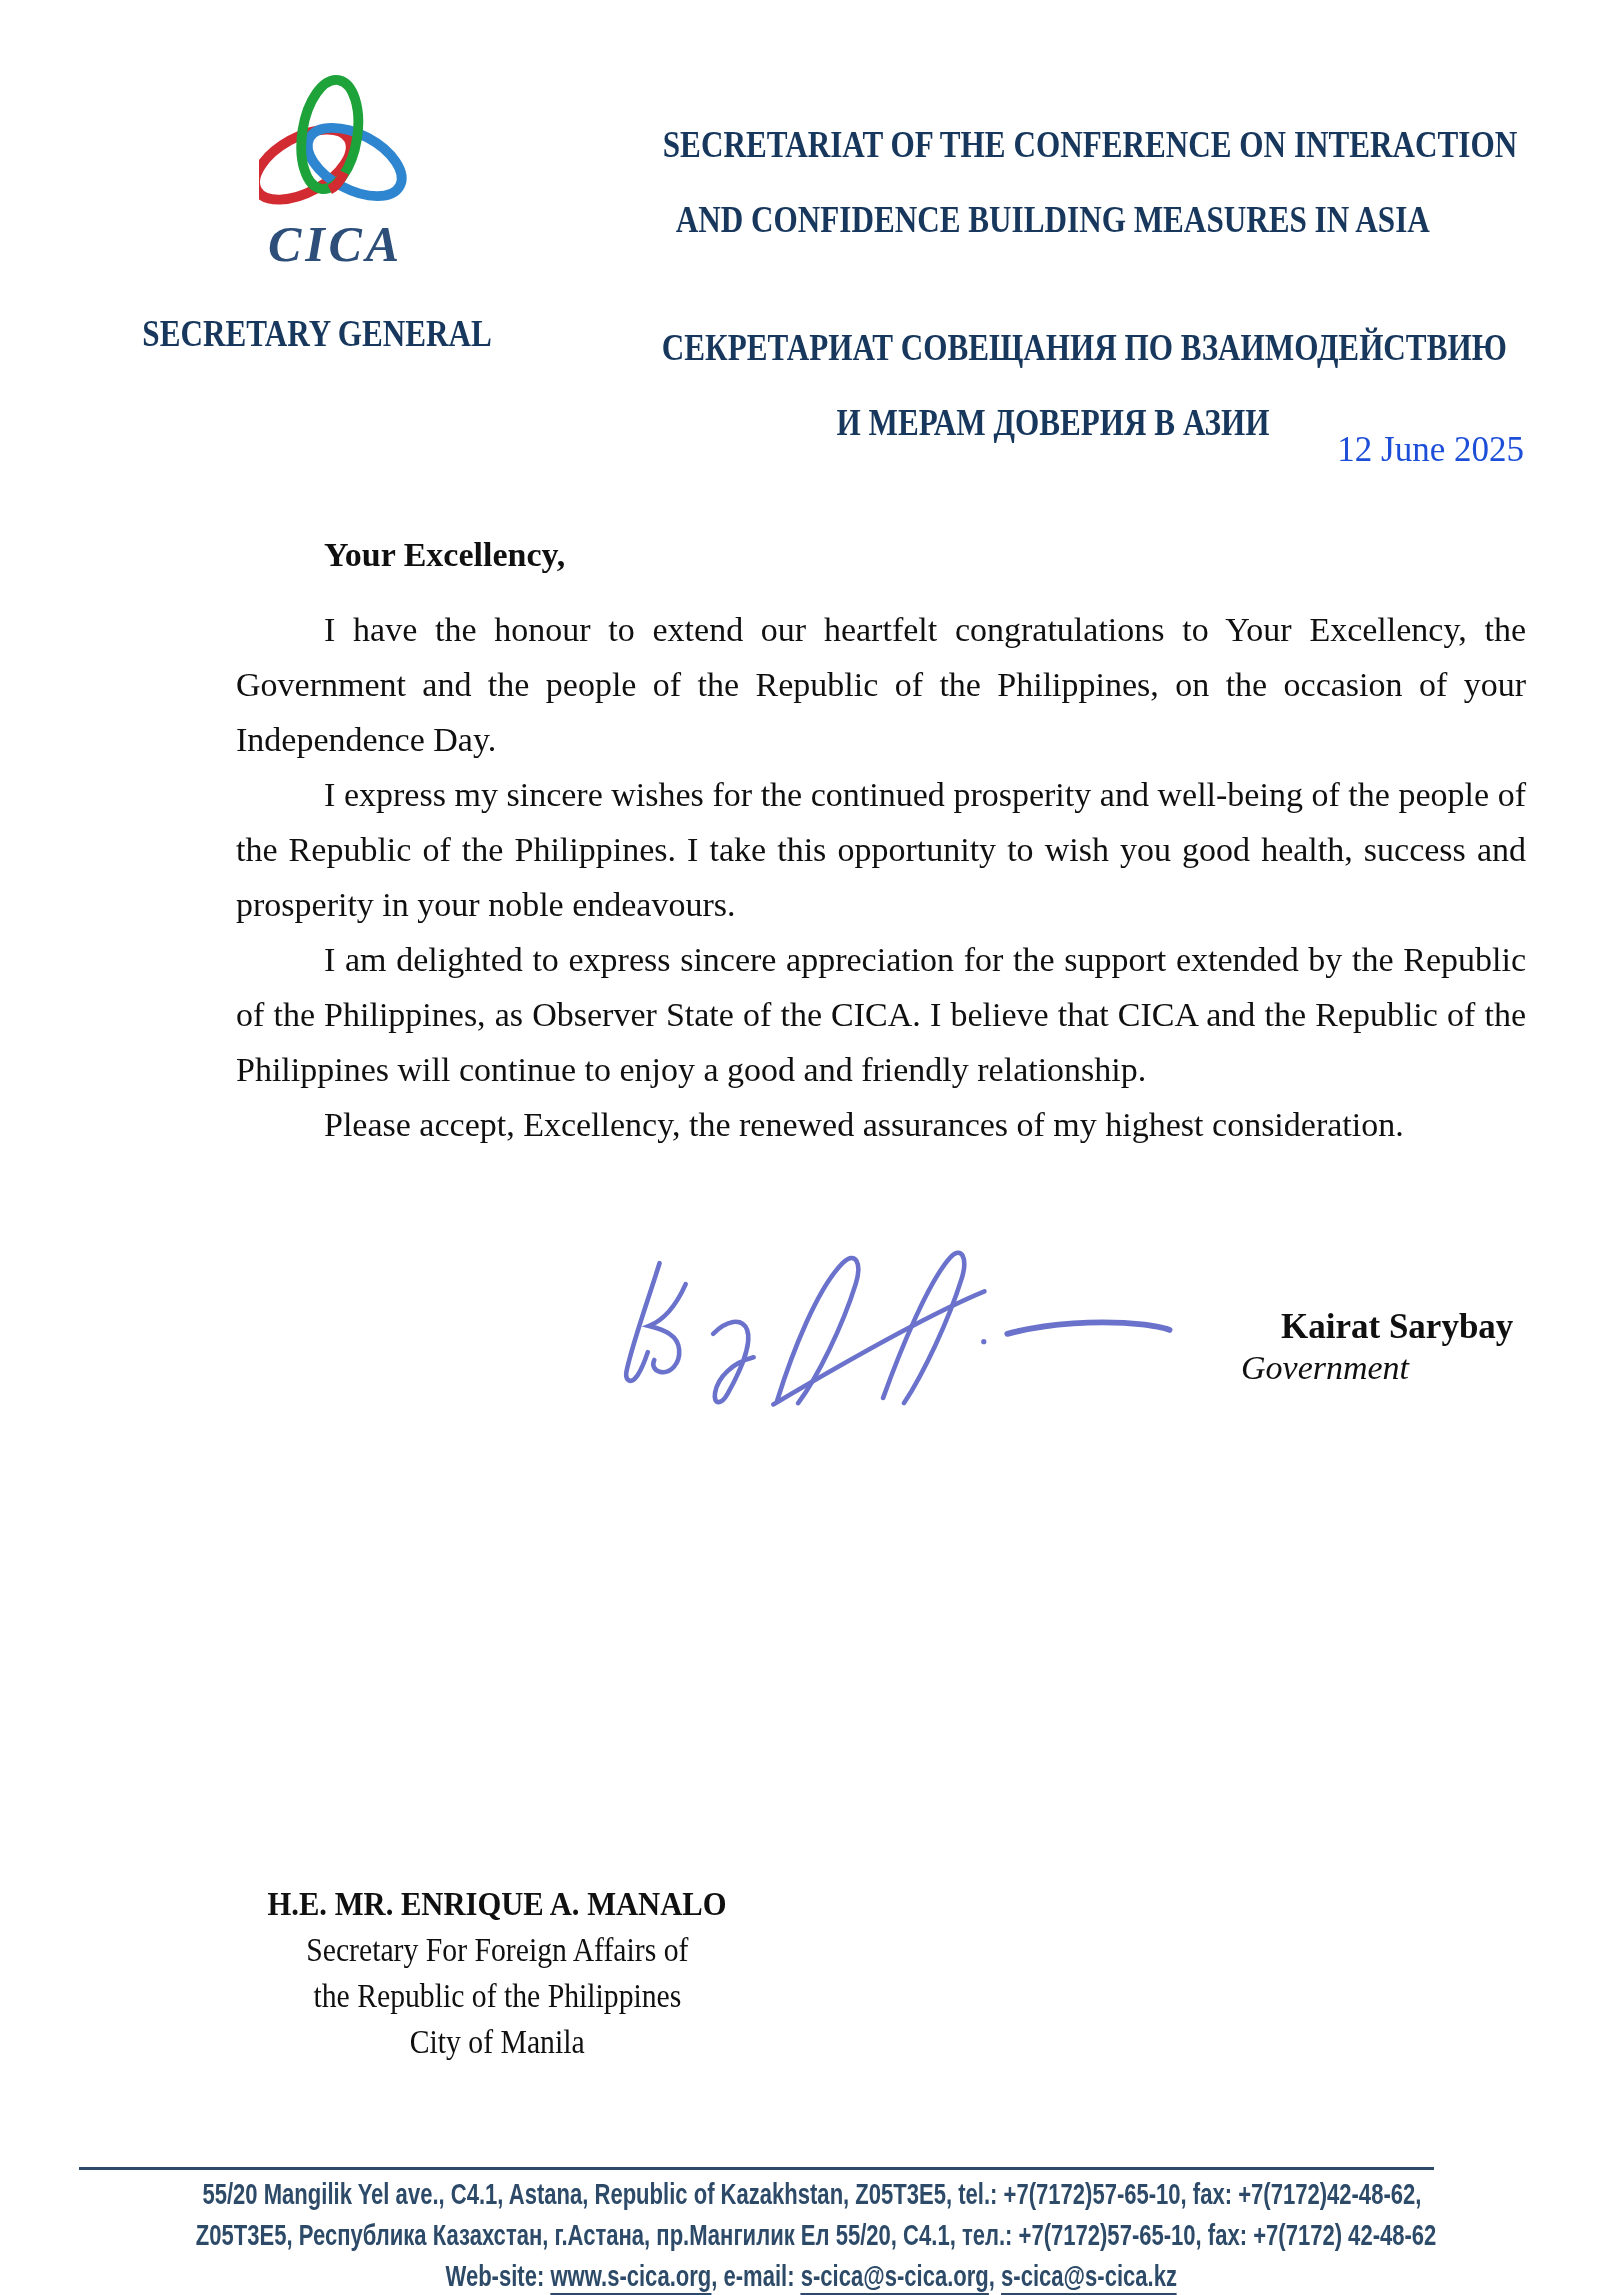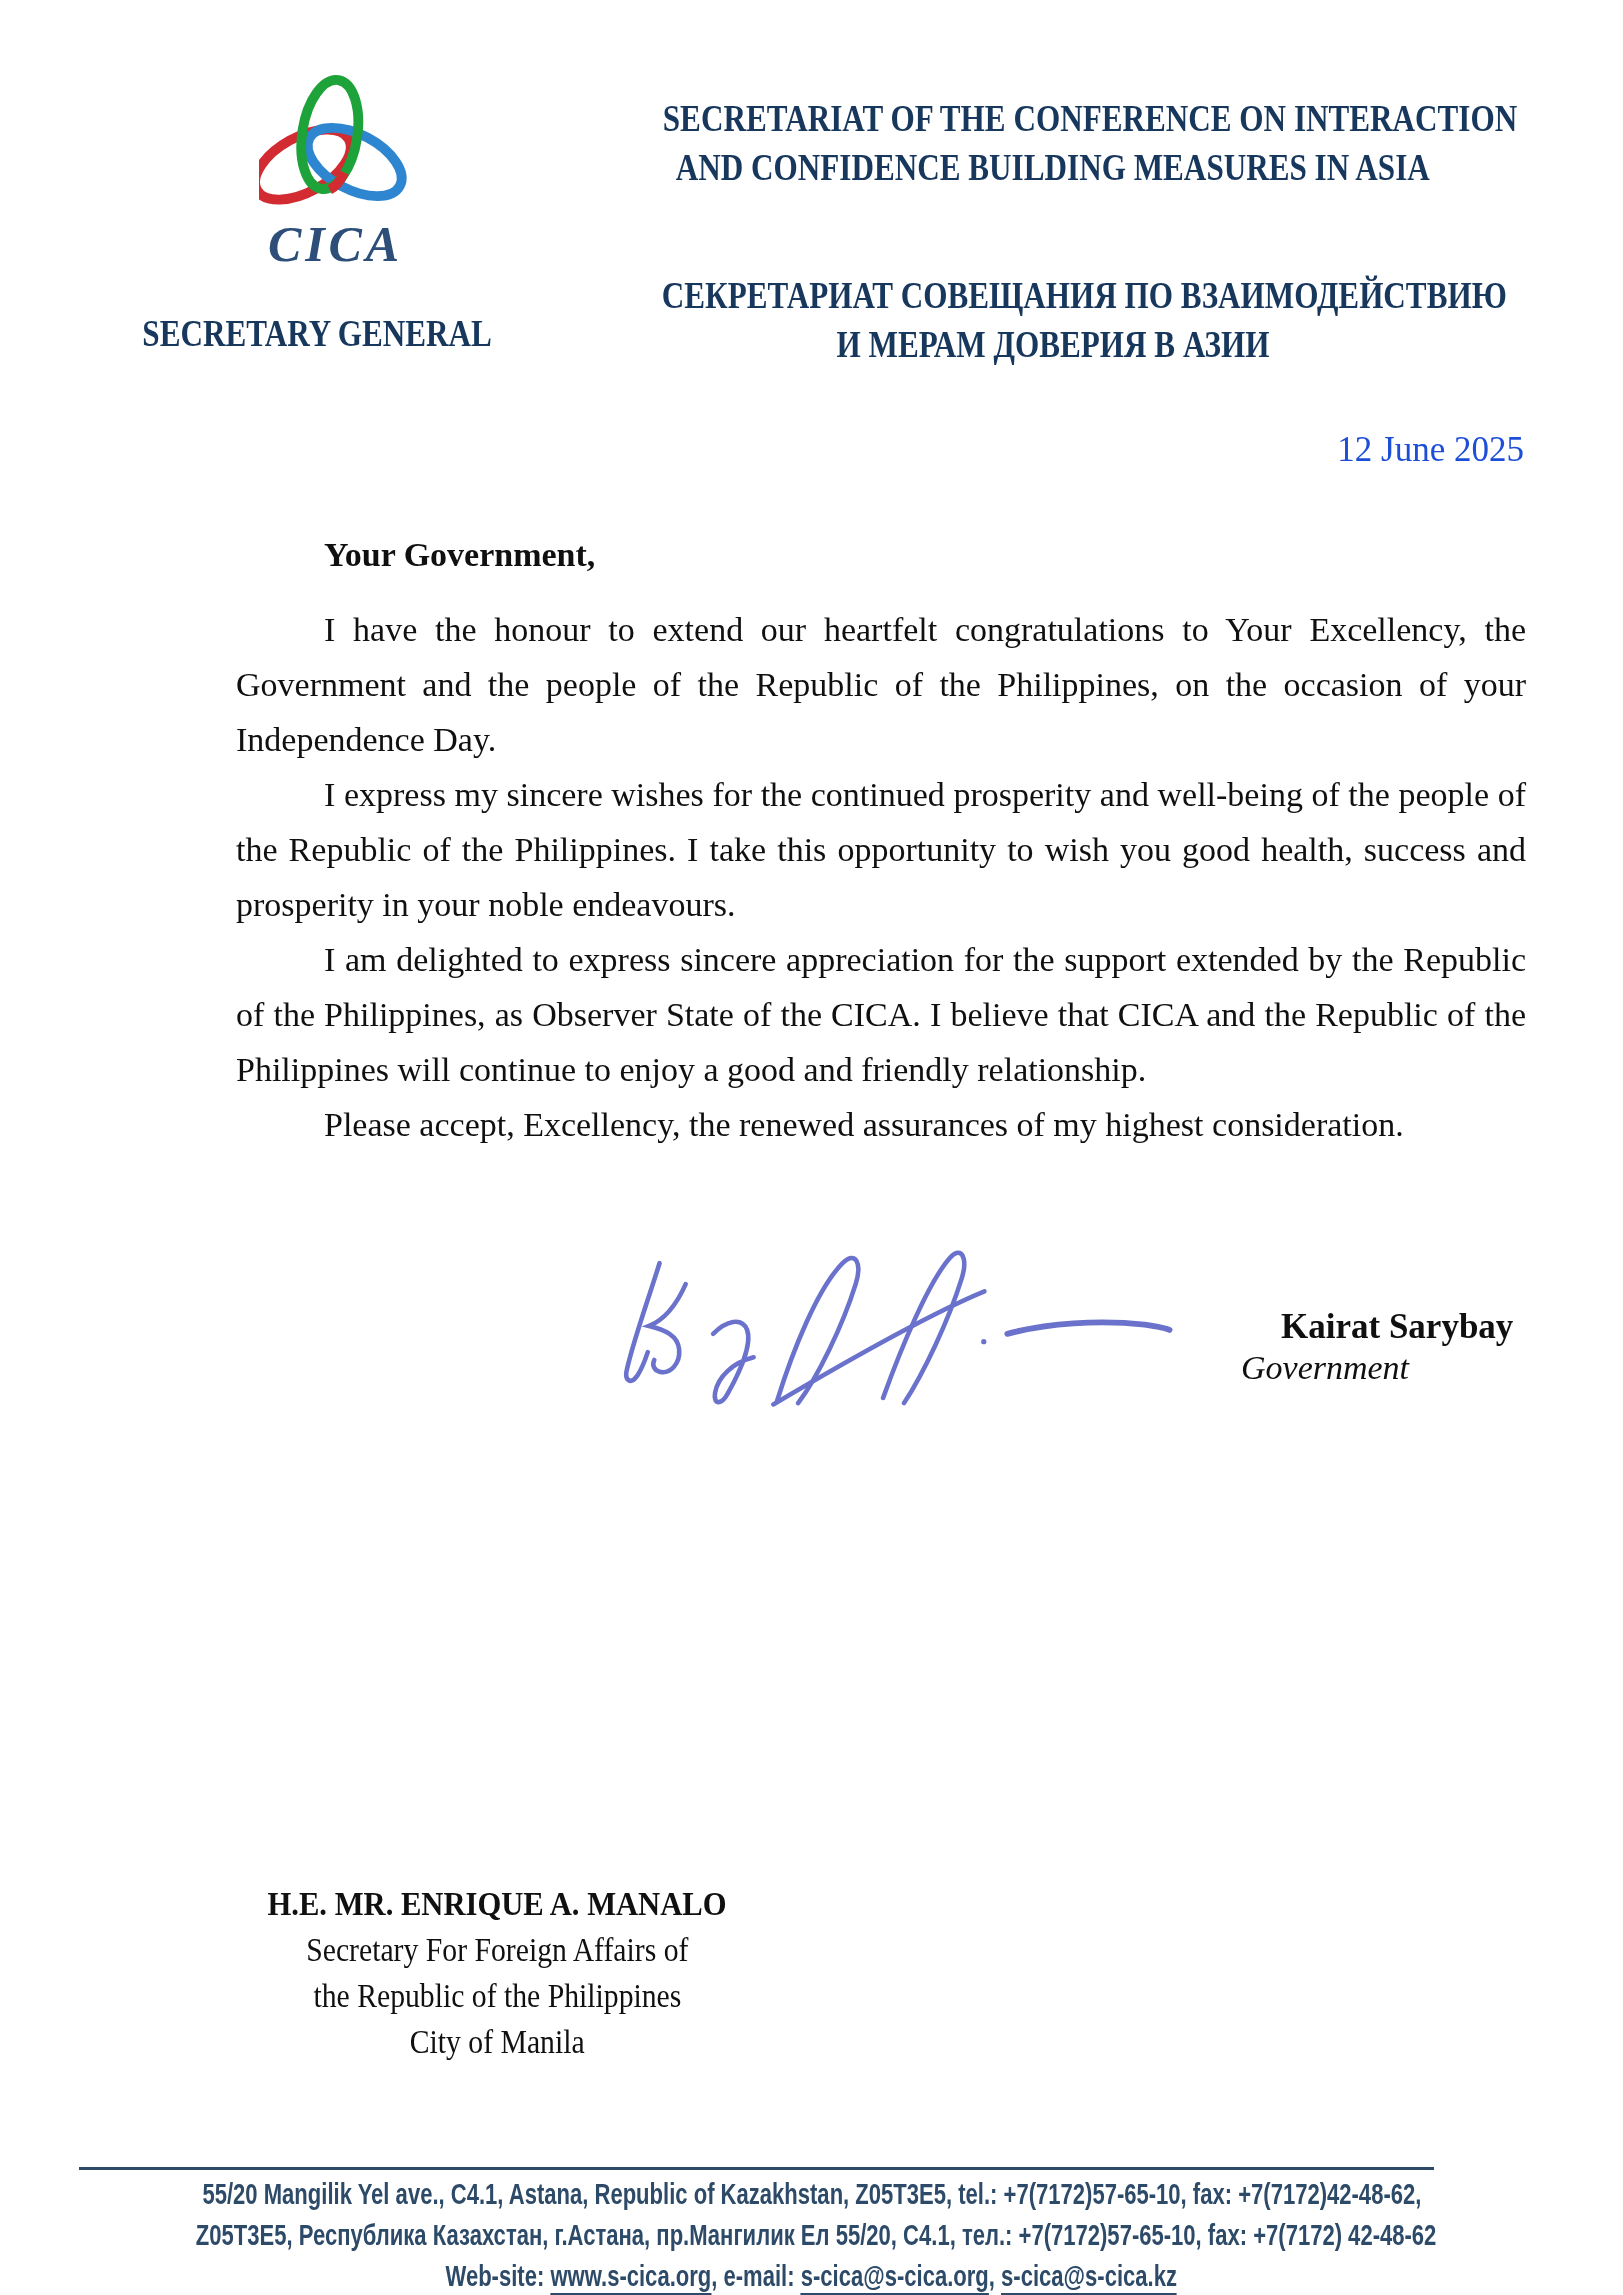--- a/index.html
+++ b/index.html
@@ -18,21 +18,21 @@
     margin-top:6.5px;padding-left:43px;text-align:center;
     font-style:italic;font-weight:bold;font-size:50px;letter-spacing:3.9px;
     color:#2c4e78;
   }
   .secgen{
     margin-top:38px;text-align:right;
     font-weight:bold;font-size:38px;color:#17375d;white-space:nowrap;
   }
   .titles{position:absolute;left:569px;top:94px;width:968px;text-align:center;}
   .title-line{
-    font-weight:bold;font-size:38px;line-height:49px;color:#17375d;white-space:nowrap;
+    font-weight:bold;font-size:38px;line-height:49px;color:#17375d;white-space:nowrap;margin-top:26px;
   }
   .condensed{display:inline-block;transform:scaleX(0.82);transform-origin:50% 50%;white-space:nowrap;}
   .title-ru{margin-top:79px;}
   
   .date{
     position:absolute;top:430px;right:99px;
     font-size:35px;color:#1d4ed8;
   }
   
   .body{
@@ -95,21 +95,21 @@
     </div>
     <div class="title-ru">
       <div class="title-line"><span class="condensed">СЕКРЕТАРИАТ СОВЕЩАНИЯ ПО ВЗАИМОДЕЙСТВИЮ</span></div>
       <div class="title-line"><span class="condensed">И МЕРАМ ДОВЕРИЯ В АЗИИ</span></div>
     </div>
   </div>
 
   <div class="date">12 June 2025</div>
 
   <main class="body">
-    <p class="salutation">Your Government,</p>
+    <p class="salutation">Your Excellency,</p>
     <p class="para">I have the honour to extend our heartfelt congratulations to Your Excellency, the Government and the people of the Republic of the Philippines, on the occasion of your Independence Day.</p>
     <p class="para">I express my sincere wishes for the continued prosperity and well-being of the people of the Republic of the Philippines. I take this opportunity to wish you good health, success and prosperity in your noble endeavours.</p>
     <p class="para">I am delighted to express sincere appreciation for the support extended by the Republic of the Philippines, as Observer State of the CICA. I believe that CICA and the Republic of the Philippines will continue to enjoy a good and friendly relationship.</p>
     <p class="para">Please accept, Excellency, the renewed assurances of my highest consideration.</p>
   </main>
 
   <div class="sig-area">
     <svg class="sig-svg" width="608" height="190" viewBox="0 0 930 290" fill="none" stroke="#5a63c7" stroke-width="7" stroke-linecap="round" opacity="0.9">
       <path d="M88,52 C70,110 48,170 38,215 C34,232 44,238 54,224 C60,215 66,200 70,188"></path>
       <path d="M128,84 C112,120 92,140 72,148 C96,154 116,162 118,184 C120,206 104,222 88,218 C80,216 76,208 80,200"></path>

